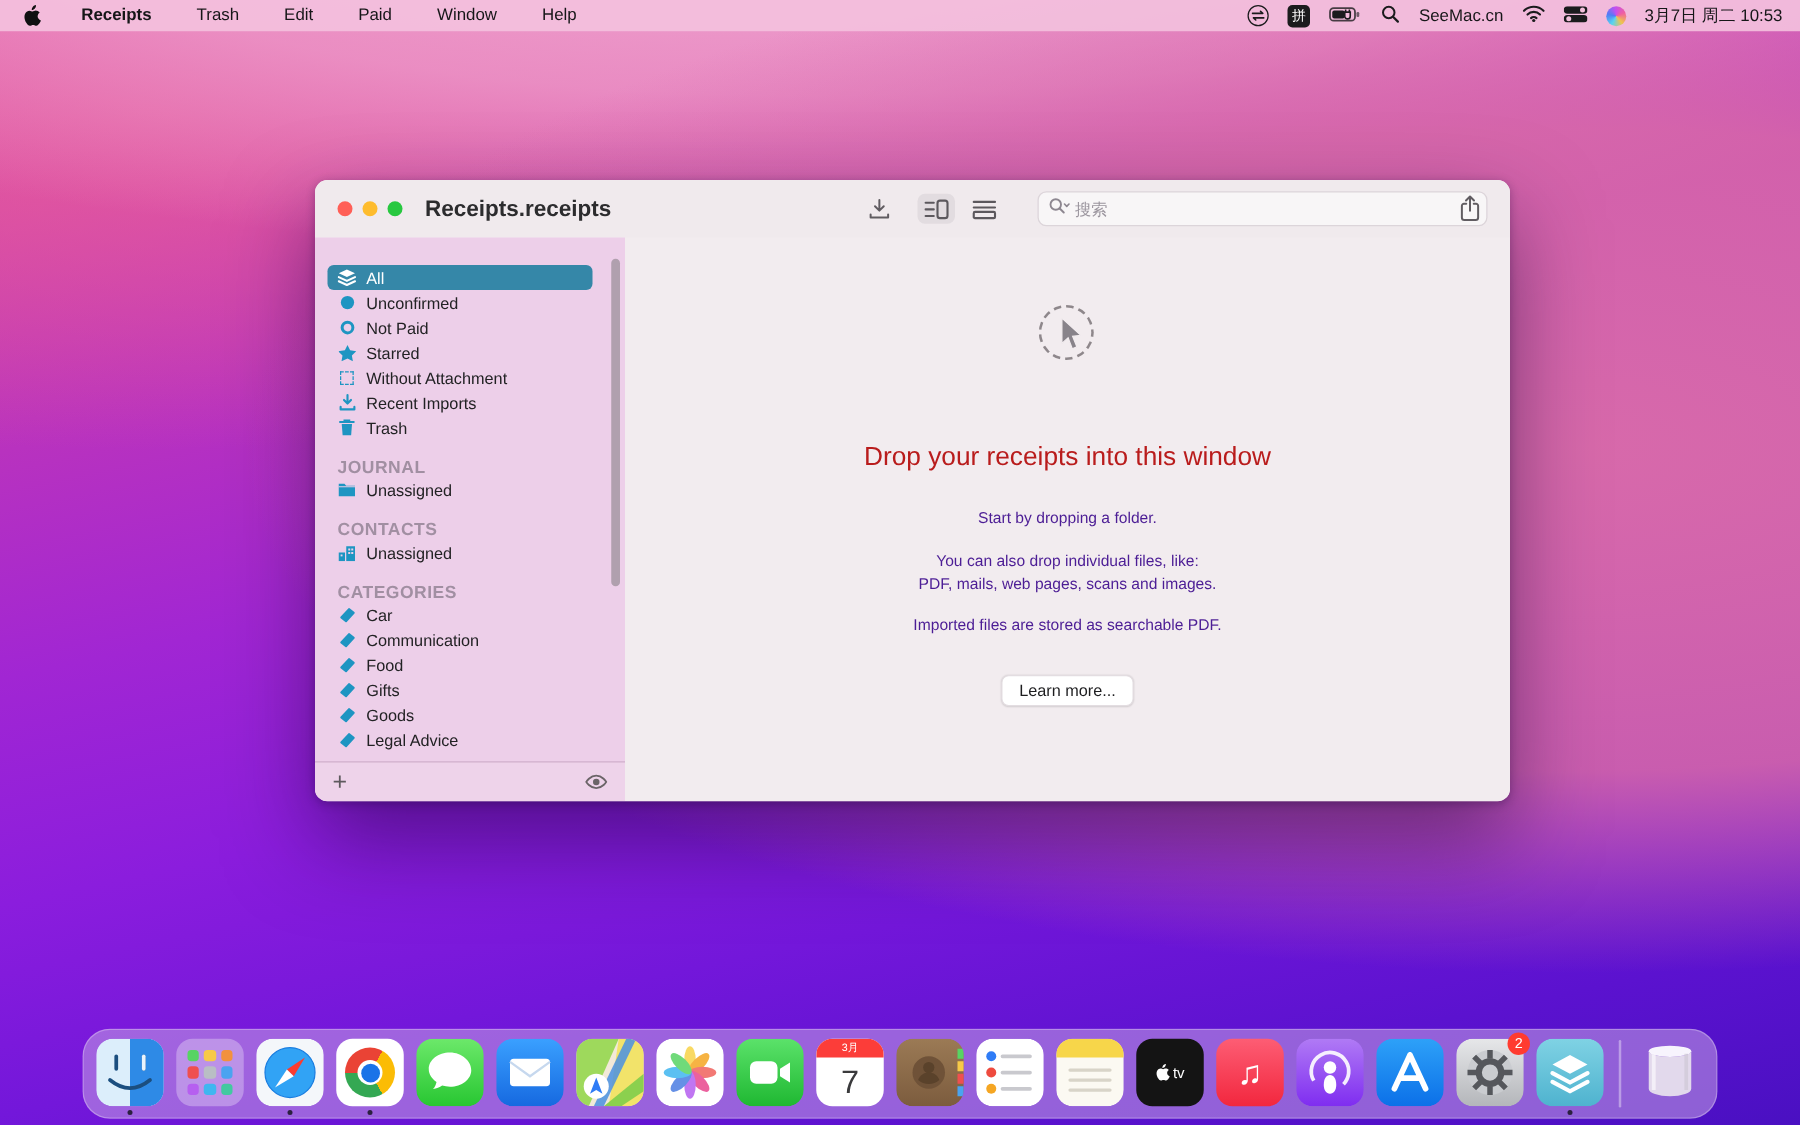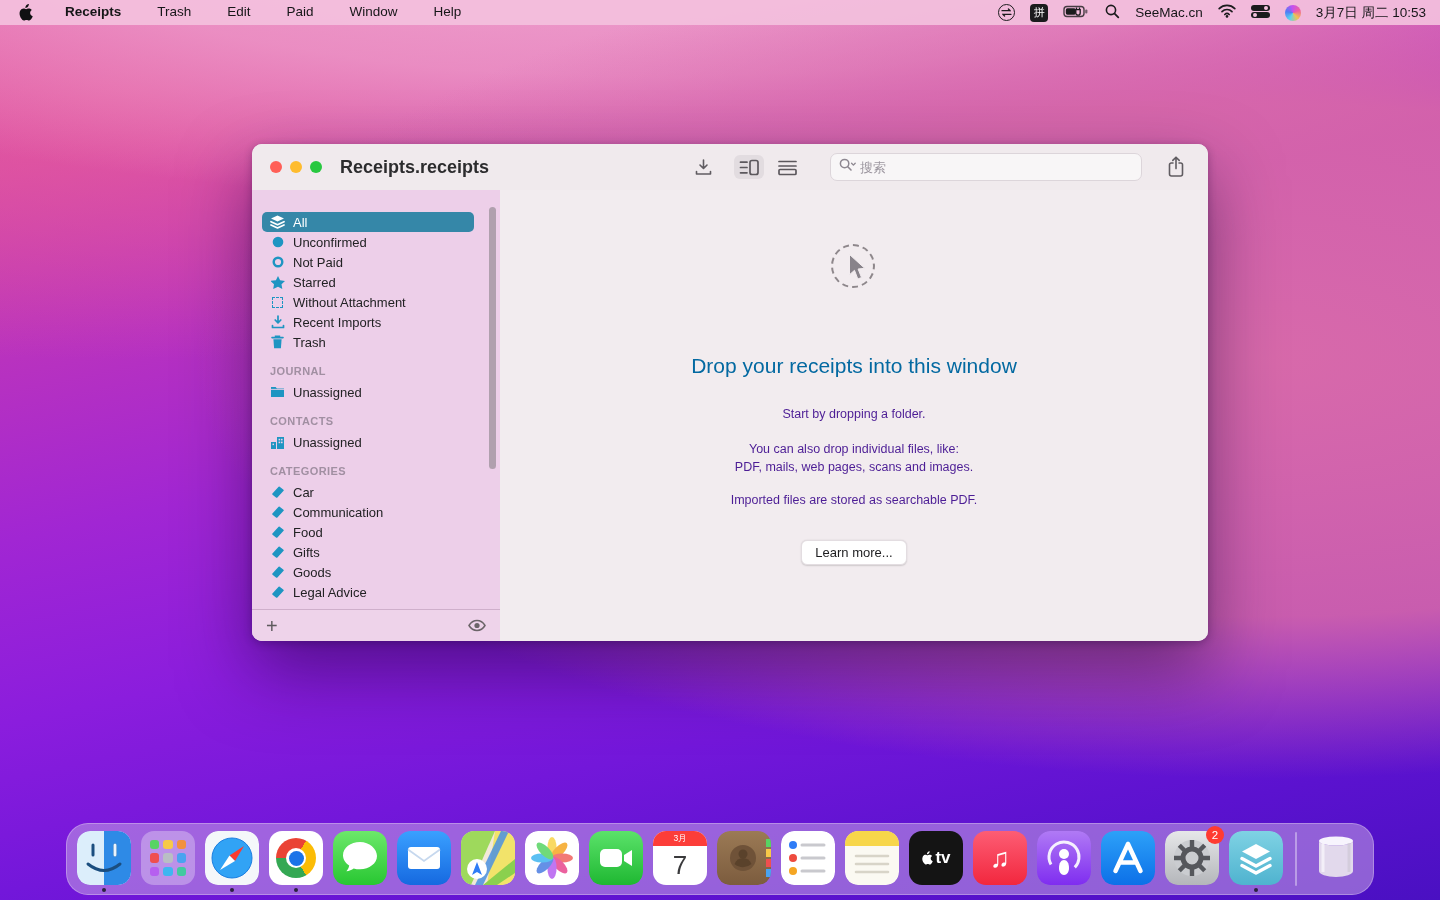--- a/index.html
+++ b/index.html
@@ -44,55 +44,55 @@
   .light { width:12px; height:12px; border-radius:50%; }
   .light.red{background:#ff5f57;} .light.yellow{background:#febc2e;} .light.green{background:#28c840;}
   .win-title { position:absolute; left:88px; top:0; height:46px; display:flex; align-items:center;
     font-weight:bold; font-size:18px; color:#2c2c2e; }
   .tb-ico { color:#605c61; display:flex; align-items:center; justify-content:center; }
   .tb-download { position:absolute; left:440px; top:13px; width:22px; height:20px; }
   .viewbtn { position:absolute; top:11px; width:30px; height:24px; border-radius:6px;
     display:flex; align-items:center; justify-content:center; color:#5c585d; }
   .viewbtn.sel { background:#e2dce0; }
   .v1{ left:482px; } .v2{ left:520px; }
-  .searchfield { position:absolute; left:578px; top:9px; width:312px; height:28px;
+  .searchfield { position:absolute; left:578px; top:9px; width:360px; height:28px;
     background:rgba(255,255,255,.55); border:1px solid #dcd5da; border-radius:7px;
     display:flex; align-items:center; padding:0 8px; gap:4px; color:#97919a; }
   .searchfield input { border:none; outline:none; background:transparent; flex:1;
     font-size:13px; color:#3a3a3c; font-family:"Liberation Sans",sans-serif; }
   .searchfield input::placeholder { color:#9b959e; }
   .tb-share { position:absolute; right:22px; top:12px; }
 
   .win-body { display:flex; height:451px; }
 
   
   .sidebar { position:relative; width:248px; background:#edcfe9; flex-shrink:0; overflow:hidden; }
   .side-list { padding-top:22px; }
   .srow { display:flex; align-items:center; height:20px; margin:0 26px 0 10px;
     padding-left:8px; border-radius:5px; font-size:13px; color:#222224; gap:8px; }
   .srow .ico { width:15px; display:flex; justify-content:center; color:#1e95c2; flex-shrink:0; }
   .srow.selected { background:#3587a8; color:#fff; }
   .srow.selected .ico { color:#fff; }
-  .sec-head { margin:13px 0 2px 18px; font-size:11px; font-weight:bold; color:#a18fa2;
+  .sec-head { margin:13px 0 2px 18px; font-size:14px; font-weight:bold; color:#a18fa2;
     letter-spacing:.4px; height:15px; }
   .dashedsq { width:11px; height:11px; border:1.5px dashed #1e95c2; }
   .side-scroll { position:absolute; right:4px; top:17px; width:7px; height:262px;
     background:#a0939f; border-radius:4px; opacity:.8; }
   .side-bottom { position:absolute; left:0; bottom:0; width:100%; height:32px;
     background:#eed3ea; border-top:1px solid rgba(150,110,145,.35);
     display:flex; align-items:center; justify-content:space-between; padding:0 14px; }
   .plusbtn { font-size:20px; color:#5e5a5e; line-height:1; }
   .eyebtn { color:#6b6468; display:flex; }
 
   
   .content { flex:1; background:#f2ecef; display:flex; flex-direction:column; align-items:center; }
   .drop-wrap { margin-top:54px; position:relative; width:46px; height:46px; }
   .dash-circle { width:44px; height:44px; border:2.5px dashed #8e878b; border-radius:50%; }
   .cursor-svg { position:absolute; left:17px; top:9px; }
-  .headline { margin-top:64px; font-size:21px; color:#0369a1; }
+  .headline { margin-top:64px; font-size:21px; color:#b91c1c; }
   .eline { font-size:12.5px; color:#4c1d95; text-align:center; line-height:18px; }
   .m1{ margin-top:27px; } .m2{ margin-top:17px; } .m3{ margin-top:15px; } .m4{ margin-top:15px; }
   .learnbtn { margin-top:31px; background:#fff; border:1px solid #e3dde1; border-radius:6px;
     padding:4px 13px; font-size:13px; color:#1d1d1f; box-shadow:0 .5px 1.5px rgba(0,0,0,.15);
     font-family:"Liberation Sans",sans-serif; }
 
   
   .dock { position:absolute; left:50%; transform:translateX(-50%); bottom:5px; height:72px;
     background:rgba(196,162,228,.55); border:1px solid rgba(255,255,255,.28); border-radius:22px;
     display:flex; align-items:center; padding:0 10px; gap:10px; }
@@ -107,21 +107,21 @@
 
   .lp-grid { position:absolute; inset:9px; display:grid; grid-template-columns:repeat(3,1fr);
     grid-template-rows:repeat(3,1fr); gap:4px; }
   .lp-grid div { border-radius:3px; }
   .cal-head { height:15px; background:#fc3d39; color:#fff; font-size:8.5px; display:flex;
     align-items:center; justify-content:center; }
   .cal-day { height:39px; display:flex; align-items:center; justify-content:center;
     font-size:26px; color:#3a3a3c; font-weight:300; }
   .atv-tile { background:#141414; display:flex; align-items:center; justify-content:center;
     gap:2px; color:#fff; }
-  .atv-tile .tvtxt { font-size:17px; font-weight:bold; color:#fff; }
+  .atv-tile .tvtxt { font-size:12px; font-weight:normal; color:#fff; }
   .music-tile { background:linear-gradient(180deg,#fd5d74,#f2273e); display:flex;
     align-items:center; justify-content:center; color:#fff; font-size:27px; }
 </style>
 </head>
 <body>
 
 <div class="menubar">
   <div class="mb-left">
     <span class="apple">
       <svg width="15" height="17" viewBox="0 0 15 17">

